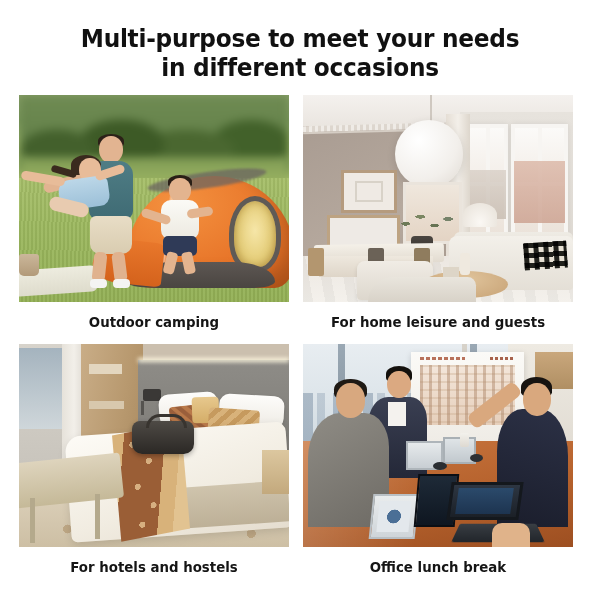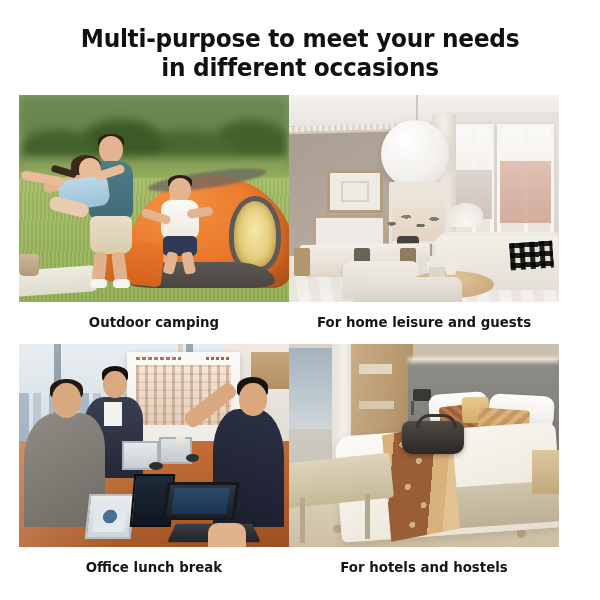--- a/index.html
+++ b/index.html
@@ -11,21 +11,21 @@
 
   .title {
     text-align:center; font-weight:bold; color:#111111;
     font-size:25px; line-height:29px; letter-spacing:-0.3px;
     padding-top:24px; font-family:"DejaVu Sans", sans-serif;
     transform:scaleX(0.93); transform-origin:center top;
   }
   .title .l2 { display:block; }
 
   .grid { position:absolute; left:19px; top:95px; width:564px; }
-  .row { display:flex; }
+  .row { display:flex; gap:14px; }
   .cell { width:270px; }
   .photo {
     width:270px; height:207px; overflow:hidden; position:relative;
     background:#c9c9c4;
   }
   .row2 .photo { height:203px; }
   .caption {
     text-align:center; font-weight:bold; color:#151515;
     font-size:14.5px; line-height:16px; padding-top:12px;
     font-family:"DejaVu Sans", sans-serif;
@@ -674,65 +674,20 @@
           <div class="throw"></div>
         </div>
         <div class="caption">For home leisure and guests</div>
       </div>
 
     </div>
 
     <div class="row row2">
 
       <div class="cell">
-        <div class="photo office">
-          <div class="skyline"></div>
-          <div class="mullion1"></div>
-          <div class="mullion2"></div>
-          <div class="wallR"></div>
-          <div class="wood"></div>
-          <div class="screenpole"></div>
-          <div class="screen">
-            <div class="sttl"></div>
-            <div class="sttl2"></div>
-            <div class="sline"></div>
-            <div class="slide"></div>
-          </div>
-          <div class="tabletop"></div>
-          <div class="man2">
-            <div class="hair"></div>
-            <div class="head"></div>
-            <div class="shirt"></div>
-          </div>
-          <div class="man1">
-            <div class="hair"></div>
-            <div class="head"></div>
-          </div>
-          <div class="man3">
-            <div class="hair"></div>
-            <div class="head"></div>
-          </div>
-          <div class="arm3"></div>
-          <div class="tablet3"></div>
-          <div class="tablet4"></div>
-          <div class="cup"></div>
-          <div class="mouse1"></div>
-          <div class="mouse2"></div>
-          <div class="tablet1"></div>
-          <div class="tablet2"></div>
-          <div class="laptop">
-            <div class="lid"></div>
-            <div class="kb"></div>
-          </div>
-          <div class="hand"></div>
-        </div>
-        <div class="caption">Office lunch break</div>
-      </div>
-
-      <div class="cell">
         <div class="photo hotel">
           <div class="wallL"></div>
           <div class="winL"></div>
           <div class="sheer"></div>
           <div class="woodwall"></div>
           <div class="shelf"></div>
           <div class="shelf2"></div>
           <div class="headboard"></div>
           <div class="hbglow"></div>
           <div class="sconcearm"></div>
@@ -748,16 +703,61 @@
           <div class="runner"></div>
           <div class="bag"></div>
           <div class="bench"></div>
           <div class="benchleg1"></div>
           <div class="benchleg2"></div>
           <div class="nstand"></div>
         </div>
         <div class="caption">For hotels and hostels</div>
       </div>
 
+      <div class="cell">
+        <div class="photo office">
+          <div class="skyline"></div>
+          <div class="mullion1"></div>
+          <div class="mullion2"></div>
+          <div class="wallR"></div>
+          <div class="wood"></div>
+          <div class="screenpole"></div>
+          <div class="screen">
+            <div class="sttl"></div>
+            <div class="sttl2"></div>
+            <div class="sline"></div>
+            <div class="slide"></div>
+          </div>
+          <div class="tabletop"></div>
+          <div class="man2">
+            <div class="hair"></div>
+            <div class="head"></div>
+            <div class="shirt"></div>
+          </div>
+          <div class="man1">
+            <div class="hair"></div>
+            <div class="head"></div>
+          </div>
+          <div class="man3">
+            <div class="hair"></div>
+            <div class="head"></div>
+          </div>
+          <div class="arm3"></div>
+          <div class="tablet3"></div>
+          <div class="tablet4"></div>
+          <div class="cup"></div>
+          <div class="mouse1"></div>
+          <div class="mouse2"></div>
+          <div class="tablet1"></div>
+          <div class="tablet2"></div>
+          <div class="laptop">
+            <div class="lid"></div>
+            <div class="kb"></div>
+          </div>
+          <div class="hand"></div>
+        </div>
+        <div class="caption">Office lunch break</div>
+      </div>
+
     </div>
 
   </div>
 </div>
 
 </body></html>

